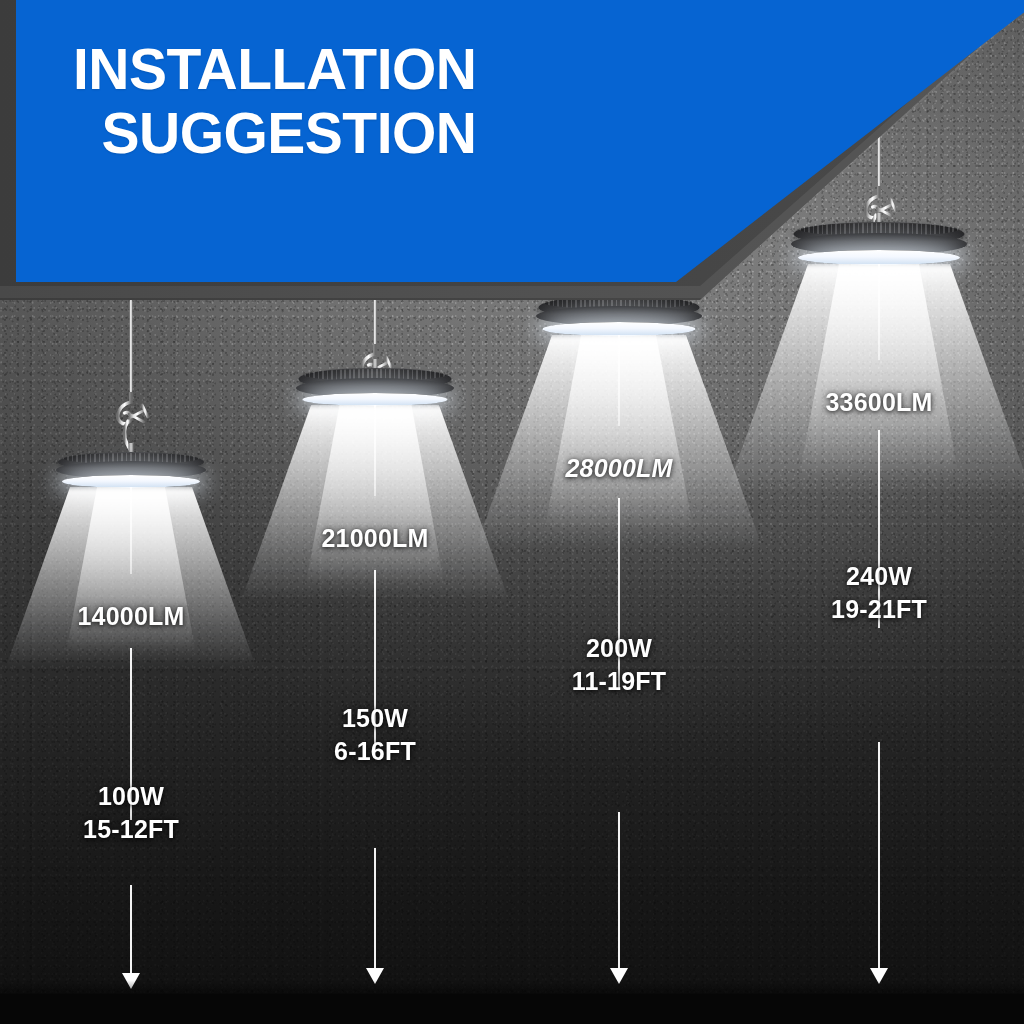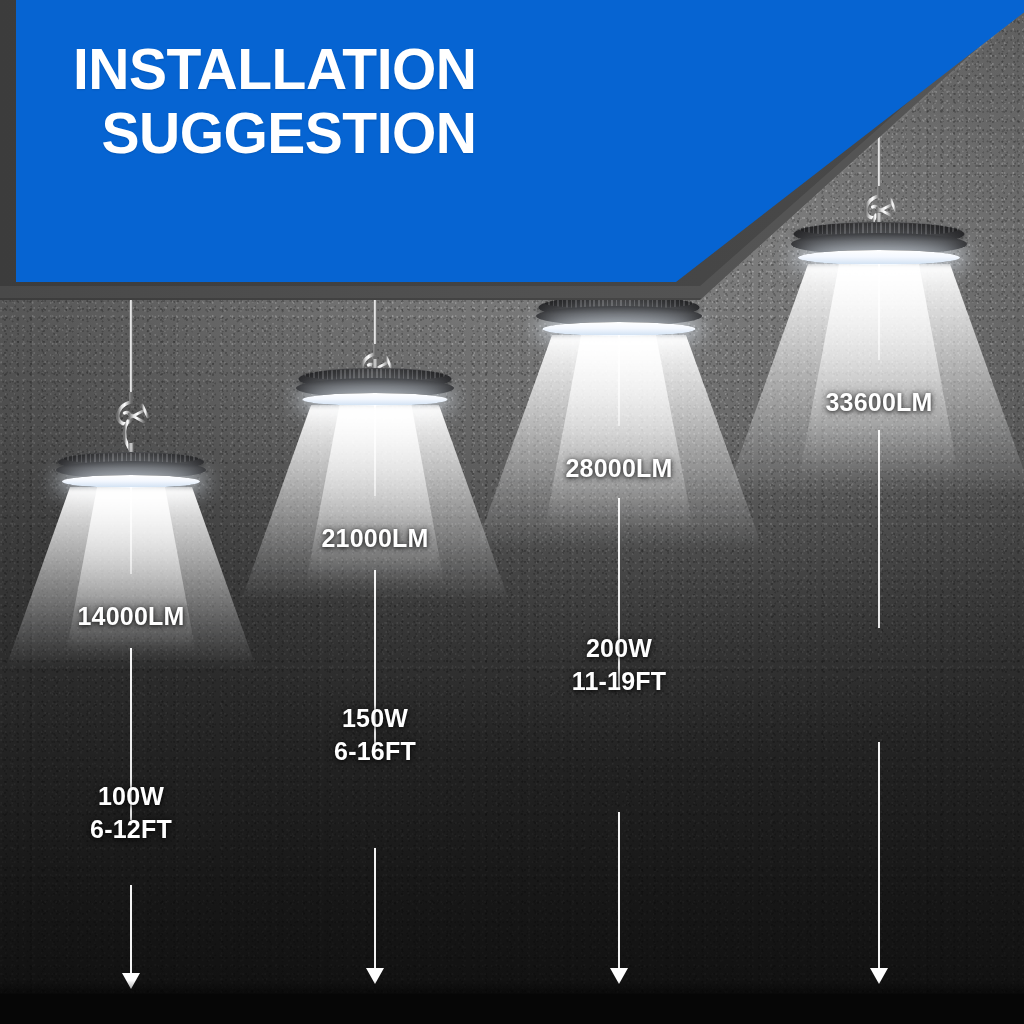--- a/index.html
+++ b/index.html
@@ -227,21 +227,21 @@
                                   0 166px);"></div>
 
     <div class="drop-line" style="left:130px;top:487px;height:87px;
                 background:linear-gradient(to bottom, rgba(255,255,255,.9), rgba(255,255,255,.55));"></div>
 
     <div class="label" style="left:131px;top:600px;">14000LM</div>
 
     <div class="drop-line" style="left:130px;top:648px;height:172px;"></div>
 
     <div class="label" style="left:131px;top:780px;">100W
-6-12FT</div>
+15-12FT</div>
 
     <div class="arrow-line" style="left:130px;top:885px;height:88px;"></div>
     <div class="arrow-head" style="left:122px;top:973px;"></div>
   </div>
       <div class="lamp-unit" style="left: 0px; top: 0px; width: 1024px; height: 1024px;">
     <div class="ceiling-wire" style="left:375px;top:248px;height:96px;"></div>
 
     <div class="hook" style="left:375px;top:344px;">
 <svg viewBox="0 0 54 62" width="54" height="62" aria-hidden="true">
   <defs>
@@ -328,21 +328,21 @@
                                   0 214px);"></div>
     <div class="cone-core" style="top:335px;left:619px;width:150px;height:197px;
                 clip-path:polygon(37px 0,
                                   112px 0,
                                   150px 197px,
                                   0 197px);"></div>
 
     <div class="drop-line" style="left:618px;top:335px;height:91px;
                 background:linear-gradient(to bottom, rgba(255,255,255,.9), rgba(255,255,255,.55));"></div>
 
-    <div class="label" style="left:619px;top:452px;">28000LM</div>
+    <div class="label" style="left:619px;top:452px;font-style:italic;">28000LM</div>
 
     <div class="drop-line" style="left:618px;top:498px;height:190px;"></div>
 
     <div class="label" style="left:619px;top:632px;">200W
 11-19FT</div>
 
     <div class="arrow-line" style="left:618px;top:812px;height:156px;"></div>
     <div class="arrow-head" style="left:610px;top:968px;"></div>
   </div>
       <div class="lamp-unit" style="left: 16px; top: 0px; width: 1021px; height: 1024px; border-radius: 21px;">
@@ -385,20 +385,22 @@
                                   160px 213px,
                                   0 213px);"></div>
 
     <div class="drop-line" style="left:862px;top:264px;height:96px;
                 background:linear-gradient(to bottom, rgba(255,255,255,.9), rgba(255,255,255,.55));"></div>
 
     <div class="label" style="left:863px;top:386px;">33600LM</div>
 
     <div class="drop-line" style="left:862px;top:430px;height:198px;"></div>
 
+    <div class="label" style="left:863px;top:560px;">240W
+19-21FT</div>
 
     <div class="arrow-line" style="left:862px;top:742px;height:226px;"></div>
     <div class="arrow-head" style="left:854px;top:968px;"></div>
   </div>
     </div>
 
   <div class="ceiling"></div>
   <div class="ceiling-edge"></div>
   <div class="banner">
     <div class="banner-title">INSTALLATION

